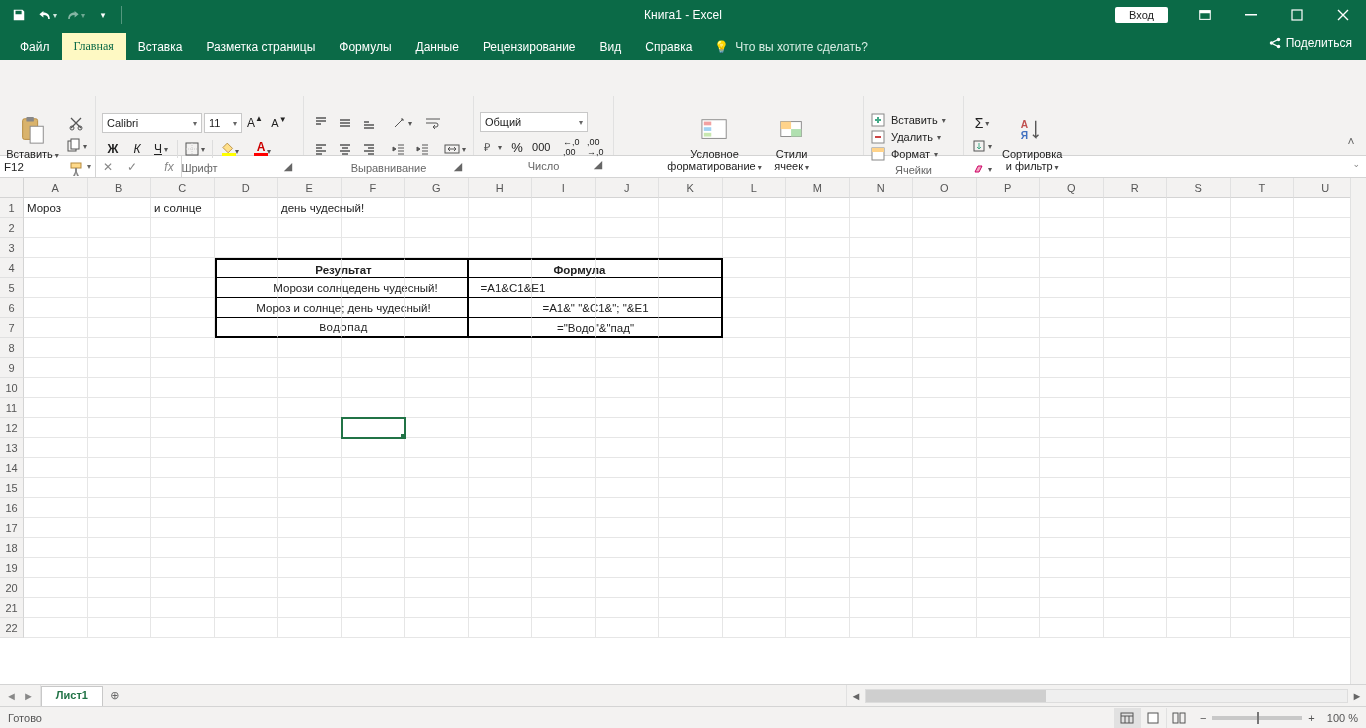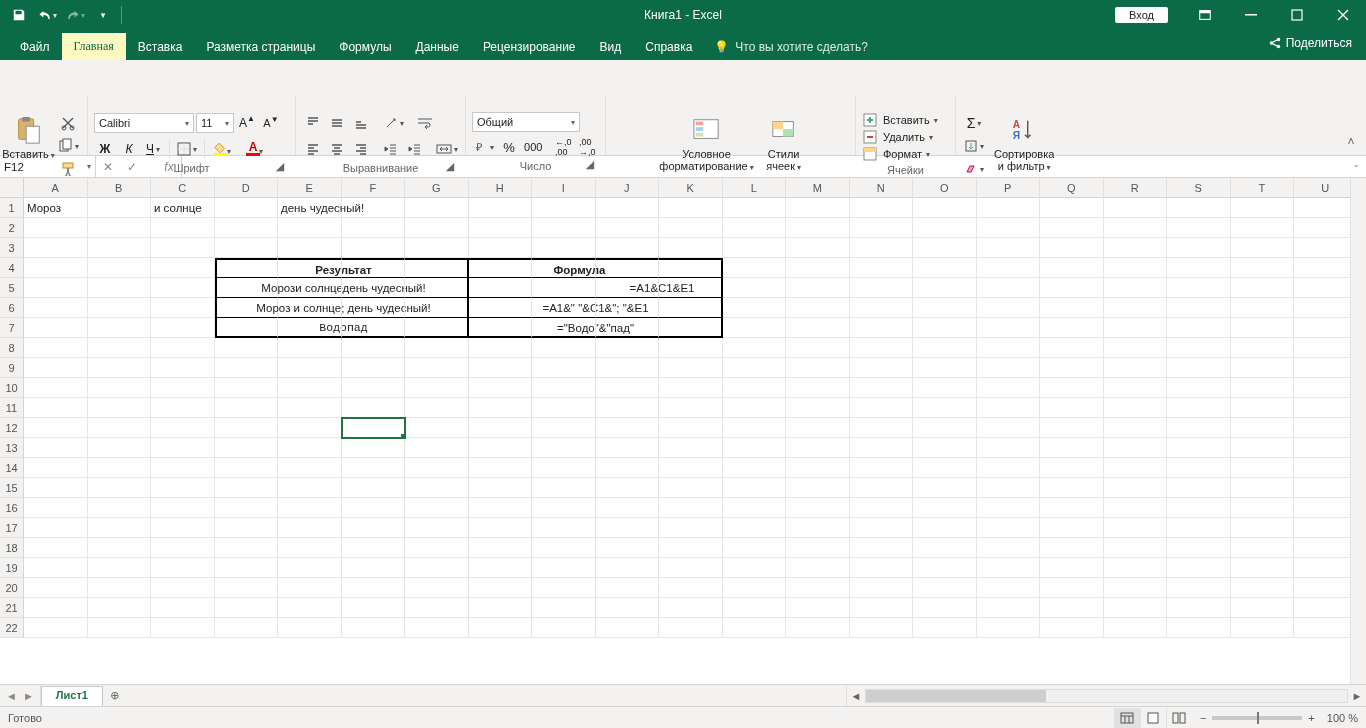--- a/index.html
+++ b/index.html
@@ -159,21 +159,21 @@
         <circle cx="12" cy="4" r="2"></circle>
         <circle cx="12" cy="12" r="2"></circle>
         <path d="M5.5 7l5-2.5M5.5 9l5 2.5" stroke="#fff" stroke-width="1.3"></path>
       </svg>
     <span>Поделиться</span>
   </div>
 </div>
 
 <div class="ribbon">
 
-  <div class="group" style="width:88px;">
+  <div class="group" style="width:96px;">
     <div class="group-body">
       <div class="big-btn">
         <div class="ic">
             <svg width="30" height="30" viewBox="0 0 32 32">
               <rect x="6" y="4" width="16" height="22" rx="2" fill="#d9b36c" stroke="#b58a3e"></rect>
               <rect x="10" y="2" width="8" height="5" rx="1" fill="#888"></rect>
               <rect x="14" y="12" width="14" height="18" fill="#fff" stroke="#888"></rect>
             </svg>
           </div>
         <div class="lbl"><span>Вставить</span><span class="drop-tri2">▾</span></div>
@@ -572,27 +572,27 @@
       <div class="cell"></div>
       <div class="cell"></div>
       <div class="cell"></div>
       <div class="cell"></div>
       <div class="cell"></div>
       <div class="rowh">5</div>
       <div class="cell"></div>
       <div class="cell"></div>
       <div class="cell"></div>
       <div class="cell center tbl-border-l" style="border-bottom: 1px solid rgb(0, 0, 0); text-align: center; position: relative; overflow: visible; white-space: nowrap;">
-        <span style="position:absolute;left:0;width:254px;text-align:center;">Морози солнцедень чудесный!</span>
+        <span style="position:absolute;left:12px;width:254px;text-align:center;">Морози солнцедень чудесный!</span>
       </div>
       <div class="cell center" style="border-bottom: 1px solid rgb(0, 0, 0);"></div>
       <div class="cell center" style="border-bottom: 1px solid rgb(0, 0, 0);"></div>
       <div class="cell center" style="border-right: 2px solid rgb(0, 0, 0); border-bottom: 1px solid rgb(0, 0, 0);"></div>
       <div class="cell center" style="border-bottom: 1px solid rgb(0, 0, 0);">
-        <span style="position:absolute;left:2px;width:224px;text-align:right;">=A1&amp;C1&amp;E1</span>
+        <span style="position:absolute;left:12px;width:224px;text-align:left;">=A1&amp;C1&amp;E1</span>
       </div>
       <div class="cell center" style="border-bottom: 1px solid rgb(0, 0, 0);"></div>
       <div class="cell center" style="border-bottom: 1px solid rgb(0, 0, 0);"></div>
       <div class="cell center tbl-border-r" style="border-bottom: 1px solid rgb(0, 0, 0);"></div>
       <div class="cell"></div>
       <div class="cell"></div>
       <div class="cell"></div>
       <div class="cell"></div>
       <div class="cell"></div>
       <div class="cell"></div>

